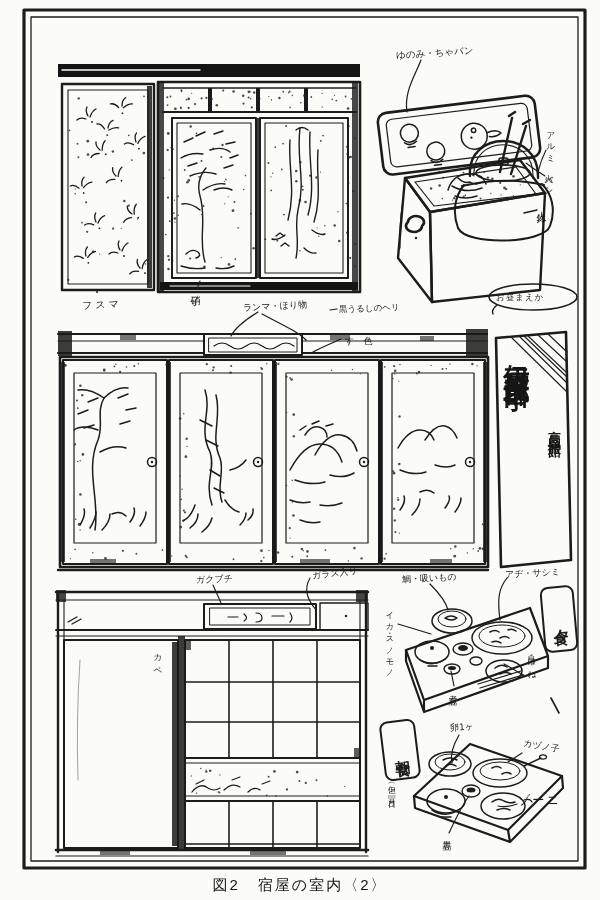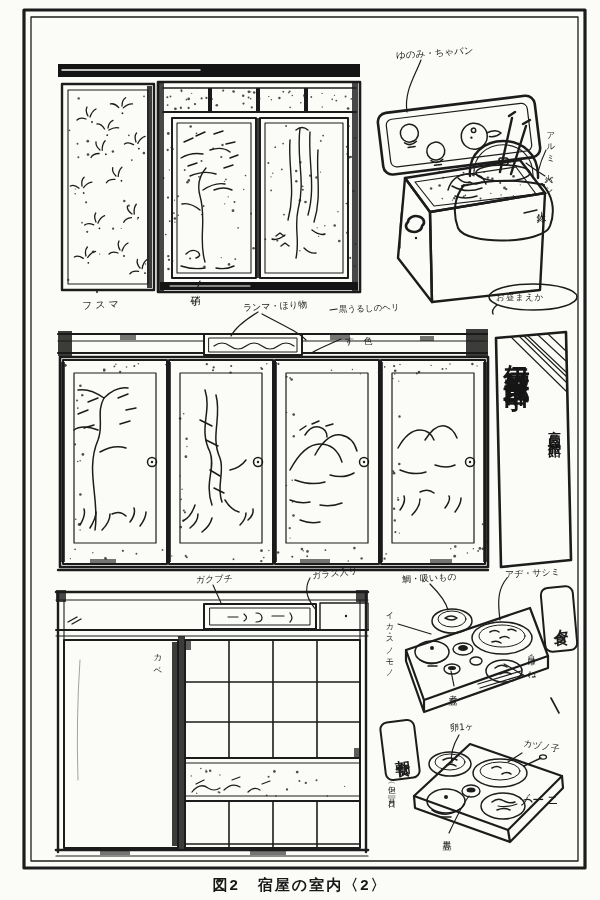--- a/index.html
+++ b/index.html
@@ -14,21 +14,21 @@
       letter-spacing:4px;color:#161616;}
   .sign-sub{position:absolute;writing-mode:vertical-rl;text-orientation:upright;
       font-family:"DejaVu Serif","Liberation Serif",serif;font-weight:700;font-size:13px;
       letter-spacing:5px;color:#161616;}
   .badge{position:absolute;border:2.2px solid #1c1c1c;border-radius:8px;
       display:flex;align-items:center;justify-content:center;background:#fbfbf7;}
   .badge span{writing-mode:vertical-rl;text-orientation:upright;font-weight:700;
       font-size:15px;letter-spacing:2px;}
   .bubble-text{position:absolute;font-size:8.5px;letter-spacing:1px;}
   #caption{position:absolute;left:0;right:0;top:876px;text-align:center;
-      font-family:"Liberation Sans",sans-serif;font-weight:700;font-size:15px;
+      font-family:"Liberation Sans",sans-serif;font-weight:400;font-size:15px;
       letter-spacing:2px;color:#171717;}
   #caption .gap{display:inline-block;width:18px;}
 </style>
 </head>
 <body>
 
 <div id="page">
 
 <svg id="art" width="600" height="900" viewBox="0 0 600 900" stroke="#1c1c1c" fill="none" stroke-linecap="round" stroke-linejoin="round">
 

